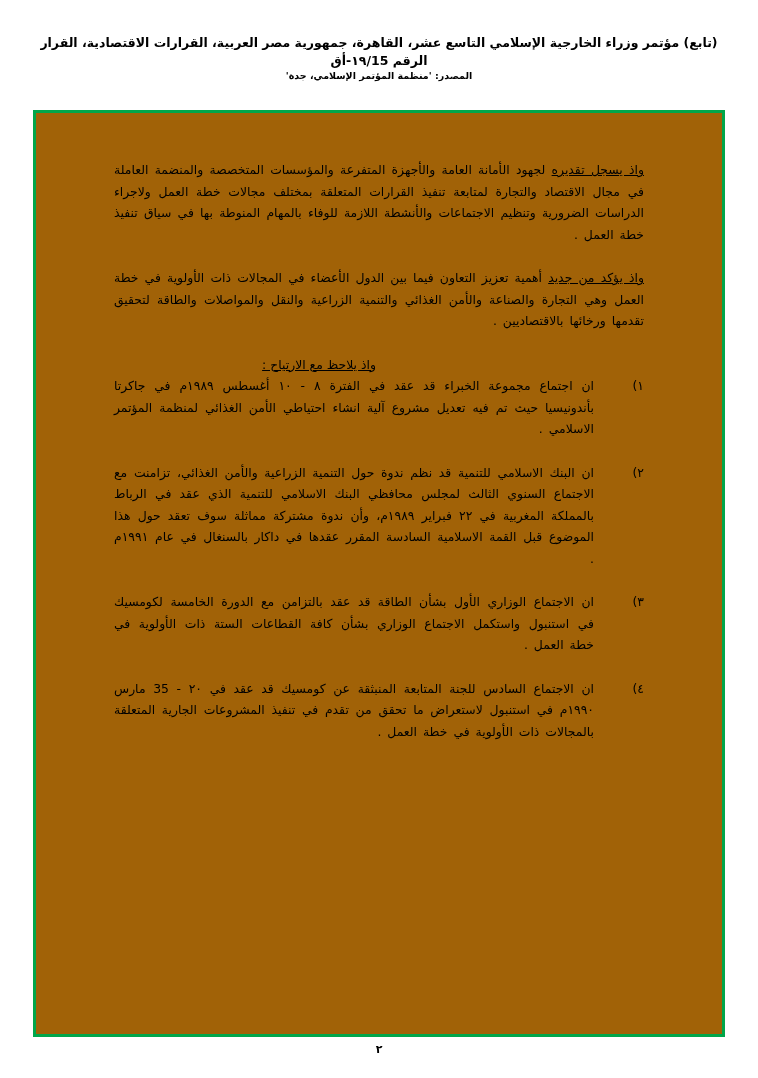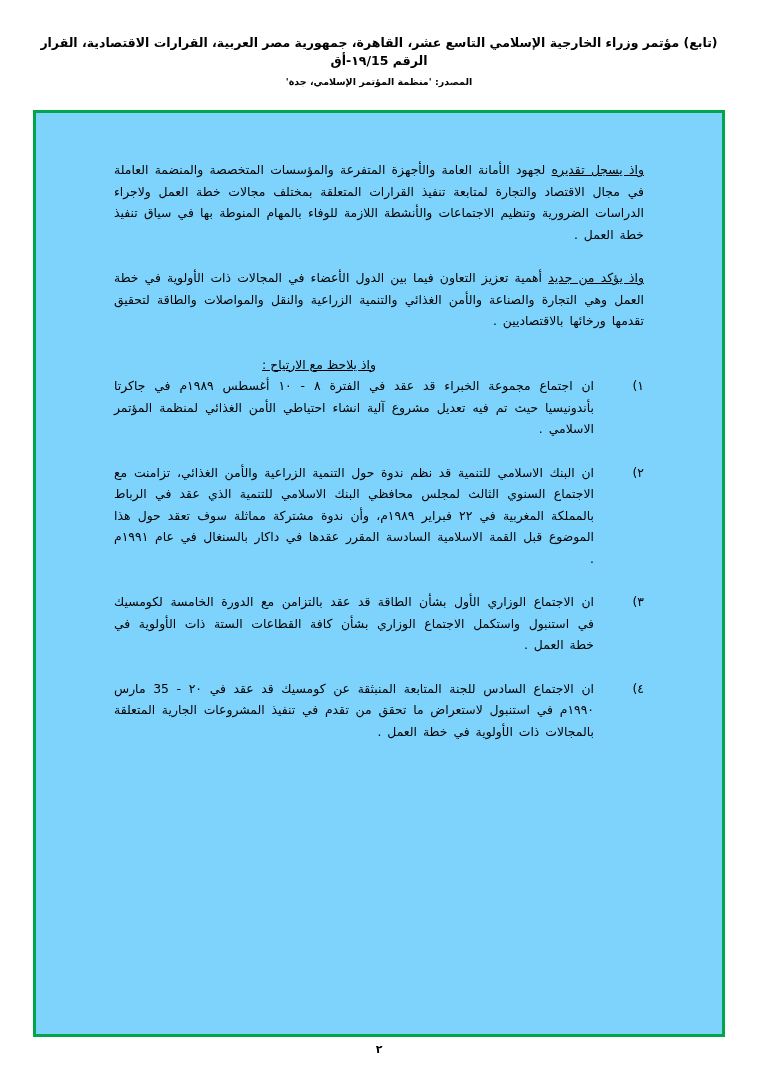--- a/index.html
+++ b/index.html
@@ -33,32 +33,31 @@
     font-size: 12.5px;
     font-weight: bold;
     letter-spacing: 0px;
     line-height: 18px;
     color: #000;
     padding: 0 30px;
   }
   .header-source {
     font-size: 9.5px;
     font-weight: bold;
-    margin-top: 6px;
     color: #000;
   }
   .frame {
     position: absolute;
     top: 110px;
     left: 33px;
     width: 692px;
     height: 927px;
     border: 3px solid #00a64a;
     box-sizing: border-box;
-    background: #7dd3fc;
+    background: #a16207;
   }
   .content {
     position: absolute;
     top: 46px;
     right: 78px;
     left: 78px;
     direction: rtl;
     text-align: justify;
   }
   .para {

